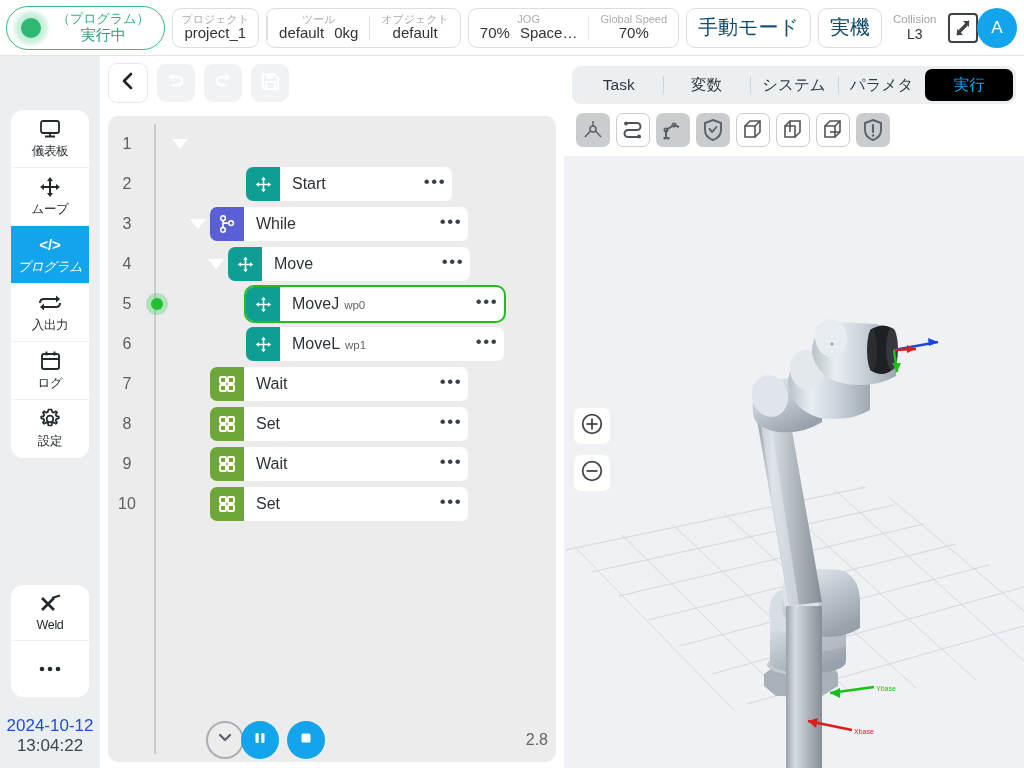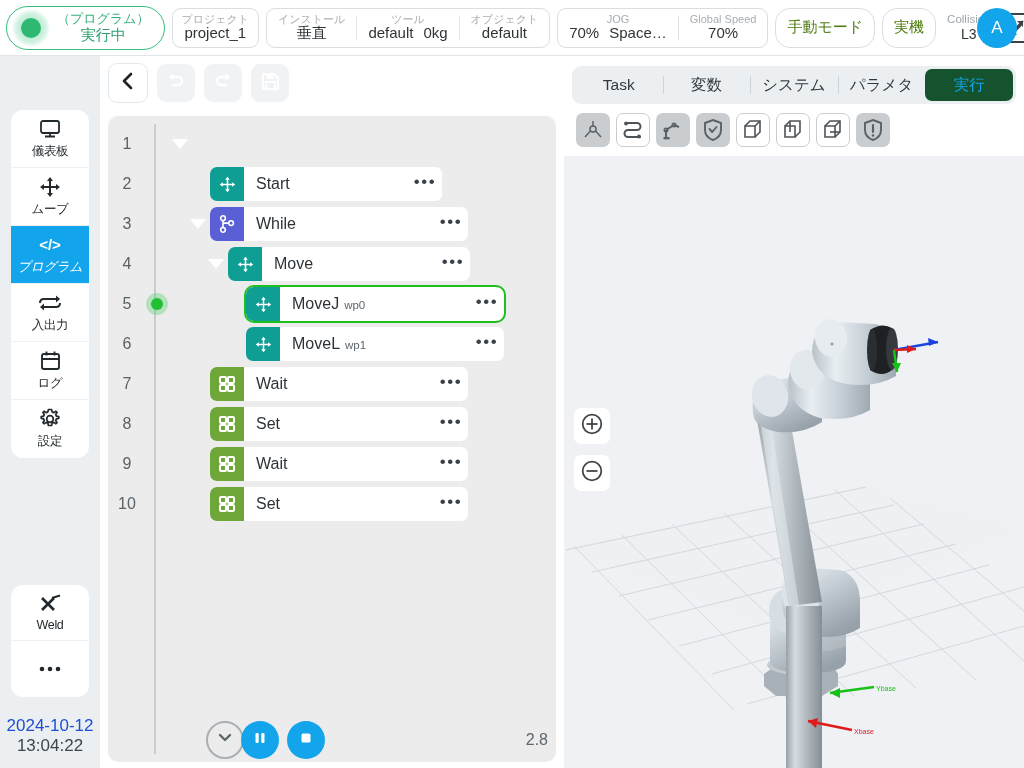--- a/index.html
+++ b/index.html
@@ -46,23 +46,23 @@
   .status-text .t1 { font-size: 13px; color: #35b07a; white-space: nowrap; }
   .status-text .t2 { font-size: 15px; color: #2c9f6c; white-space: nowrap; }
 
   .multi { display: flex; align-items: stretch; }
   .multi .seg { padding: 0 11px; display: flex; flex-direction: column;
     align-items: center; justify-content: center; line-height: 1.12; }
   .multi .divider { width: 1px; background: #dfe3e6; margin: 7px 0; }
   .seg-row { display: flex; align-items: baseline; gap: 10px; }
 
   .btnpill {
-    border: 1px solid #dadee1; border-radius: 15px; height: 40px;
+    border: 1px solid #dadee1; border-radius: 9px; height: 40px;
     display: flex; align-items: center; justify-content: center;
-    padding: 0 11px; font-size: 15px; color: #4d7c0f; background: #fff;
+    padding: 0 11px; font-size: 20px; color: #0c4a6e; background: #fff;
     white-space: nowrap;
   }
   #collision-block { display: flex; flex-direction: column; align-items: center;
     line-height: 1.15; padding: 0 4px; }
   #collision-block .cap { font-size: 11.5px; color: #9fa5aa; }
   #collision-block .val { font-size: 14px; color: #2f3437; }
   #fullscreen-btn { width: 30px; height: 30px; border: 2px solid #3b4145; border-radius: 4px;
     position: relative; flex: none; }
   #avatar {
     width: 40px; height: 40px; border-radius: 50%; background: #12a5eb;
@@ -138,21 +138,21 @@
 
   
   #right-panel { position: absolute; left: 564px; top: 56px; width: 460px; height: 712px;
     background: #fff; }
   #tabs { margin: 10px 8px 0 8px; height: 38px; background: #eceff1; border-radius: 9px;
     display: flex; align-items: center; padding: 3px; }
   .tab { flex: 1; height: 32px; display: flex; align-items: center; justify-content: center;
     font-size: 15.5px; color: #32383c; position: relative; }
   .tab + .tab::before { content: ""; position: absolute; left: 0; top: 7px;
     height: 18px; width: 1px; background: #cfd4d8; }
-  .tab.active { background: #14532d; border-radius: 7px; color: #12a5eb; }
+  .tab.active { background: #000000; border-radius: 7px; color: #12a5eb; }
   .tab.active::before { display: none; }
   #vp-toolbar { display: flex; gap: 6px; padding: 9px 0 0 12px; }
   .vp-btn { width: 34px; height: 34px; border-radius: 7px; background: #c9cdd0;
     display: flex; align-items: center; justify-content: center; }
   .vp-btn.light { background: #fff; border: 1px solid #c9cdd0; }
   #viewport { position: absolute; left: 0; top: 100px; width: 460px; height: 612px;
     background: #eff1f4; overflow: hidden; }
   #zoom-in-btn, #zoom-out-btn { position: absolute; left: 10px; width: 36px; height: 36px;
     background: #fff; border-radius: 7px; display: flex; align-items: center; justify-content: center; }
   #zoom-in-btn { top: 252px; } #zoom-out-btn { top: 299px; }
@@ -174,24 +174,20 @@
   </div>
 
   <div class="pill">
     <div class="pill-stack">
       <span class="pill-cap">プロジェクト</span>
       <span class="pill-val">project_1</span>
     </div>
   </div>
 
   <div class="pill multi" style="padding:0;">
-    <div class="seg">
-      <span class="pill-cap">インストール</span>
-      <span class="pill-val">垂直</span>
-    </div>
     <div class="divider"></div>
     <div class="seg">
       <span class="pill-cap">ツール</span>
       <span class="seg-row">
         <span class="pill-val">default</span>
         <span class="pill-val">0kg</span>
       </span>
     </div>
     <div class="divider"></div>
     <div class="seg">
@@ -378,21 +374,21 @@
           <span style="width: 0px; flex: 0 0 auto;"></span>
           <span class="caret">
             <i></i>
           </span>
         </div>
         <div class="row">
           <span class="rownum">2</span>
           <span class="gutter"></span>
           <span style="width: 18px; flex: 0 0 auto;"></span>
           <span class="caret"></span>
-          <div class="block" style="width: 232px;">
+          <div class="block" style="width: 206px; margin-left: 36px;">
             <span class="blk-ico" style="background: rgb(14, 158, 148);">
               <svg width="17" height="17" viewBox="0 0 22 22">
                 <path d="M11 1 L14 5 L12 5 L12 10 L17 10 L17 8 L21 11 L17 14 L17 12 L12 12 L12 17 L14 17 L11 21 L8 17 L10 17 L10 12 L5 12 L5 14 L1 11 L5 8 L5 10 L10 10 L10 5 L8 5 Z" fill="#fff"></path>
               </svg>
             </span>
             <span class="blk-label"><span>Start</span></span>
             <span class="dots">•••</span>
           </div>
         </div>
         <div class="row">

